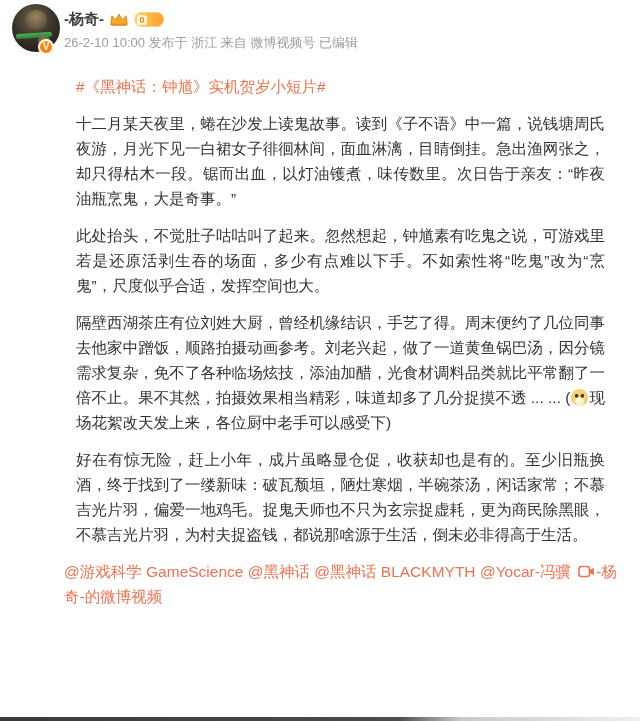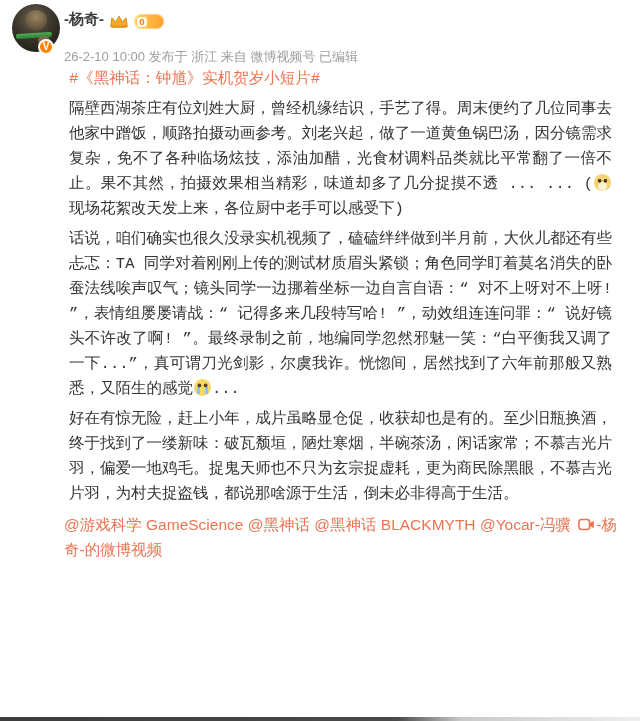--- a/index.html
+++ b/index.html
@@ -30,39 +30,39 @@
   }
   .avatar .hand {
     position:absolute; left:26px; top:32px; width:12px; height:9px; border-radius:50%;
     background:#8a7452; opacity:.85;
   }
   .v-badge {
     position:absolute; right:6px; bottom:-3px; width:16px; height:16px; border-radius:50%;
     background:#ff8200; border:2px solid #ffffff;
     color:#fff; font-size:10px; font-weight:bold; line-height:12px; text-align:center;
   }
-  .name-row { display:flex; align-items:flex-end; gap:5px; padding-top:4px; }
+  .name-row { display:flex; align-items:center; gap:5px; padding-top:4px; }
   .username { font-size:15px; font-weight:bold; color:#3d3d3d; cursor:pointer; }
   .crown { width:20px; height:15px; display:inline-block; }
   .vip-pill {
     position:relative; width:30px; height:15px; border-radius:8px;
     background:linear-gradient(90deg,#ffd564,#ff9d28);
     box-shadow:inset 0 0 0 1px rgba(255,255,255,.35);
     display:flex; align-items:center;
   }
   .vip-pill .slot {
     width:10px; height:10px; margin-left:3px; border-radius:3px; background:#fff7e0;
     color:#f07f1a; font-size:9px; font-weight:bold; line-height:10px; text-align:center;
   }
-  .meta { margin-top:19px; font-size:13px; color:#9e9e9e; }
+  .meta { margin-top:5px; font-size:13px; color:#9e9e9e; }
 
   
   .content { padding:2px 23px 0 64px; }
   .post-text { font-size:15.5px; line-height:25px; color:#333; text-align:justify; }
-  .post-text p { margin:5px;font-family:Liberation Mono, monospace; }
+  .post-text p { margin:12px; }
   .hashtag { color:#eb7350; cursor:pointer; text-decoration:none; }
   .mentions { font-size:15.5px; line-height:25px; margin-top:1px; }
   .mention { color:#eb7350; cursor:pointer; text-decoration:none; }
   .video-icon { vertical-align:-1px; margin:0 1px 0 3px; }
 
   
   .emoji {
     display:inline-block; width:17px; height:17px; border-radius:50%;
     vertical-align:-3px; margin:0 1px;
   }
@@ -119,22 +119,23 @@
         <span class="slot">0</span>
       </span>
     </div>
     <div class="meta">26-2-10 10:00 发布于 浙江 来自 微博视频号 已编辑</div>
   </div>
 
   <div class="content">
     <div class="post-text">
       <p><a class="hashtag">#《黑神话：钟馗》实机贺岁小短片#</a></p>
       <div id="post-body">
+          <p>十二月某天夜里，蜷在沙发上读鬼故事。读到《子不语》中一篇，说钱塘周氏夜游，月光下见一白裙女子徘徊林间，面血淋漓，目睛倒挂。急出渔网张之，却只得枯木一段。锯而出血，以灯油镬煮，味传数里。次日告于亲友：“昨夜油瓶烹鬼，大是奇事。”</p>
+          <p>此处抬头，不觉肚子咕咕叫了起来。忽然想起，钟馗素有吃鬼之说，可游戏里若是还原活剥生吞的场面，多少有点难以下手。不如索性将“吃鬼”改为“烹鬼”，尺度似乎合适，发挥空间也大。</p>
           <p>隔壁西湖茶庄有位刘姓大厨，曾经机缘结识，手艺了得。周末便约了几位同事去他家中蹭饭，顺路拍摄动画参考。刘老兴起，做了一道黄鱼锅巴汤，因分镜需求复杂，免不了各种临场炫技，添油加醋，光食材调料品类就比平常翻了一倍不止。果不其然，拍摄效果相当精彩，味道却多了几分捉摸不透 ... ... (<span class="emoji doge-emoji"></span>现场花絮改天发上来，各位厨中老手可以感受下)</p>
-          <p>话说，咱们确实也很久没录实机视频了，磕磕绊绊做到半月前，大伙儿都还有些忐忑：TA 同学对着刚刚上传的测试材质眉头紧锁；角色同学盯着莫名消失的卧蚕法线唉声叹气；镜头同学一边挪着坐标一边自言自语：“ 对不上呀对不上呀! ”，表情组屡屡请战：“ 记得多来几段特写哈! ”，动效组连连问罪：“ 说好镜头不许改了啊! ”。最终录制之前，地编同学忽然邪魅一笑：“白平衡我又调了一下...”，真可谓刀光剑影，尔虞我诈。恍惚间，居然找到了六年前那般又熟悉，又陌生的感觉<span class="emoji sob-emoji"></span>...</p>
           <p>好在有惊无险，赶上小年，成片虽略显仓促，收获却也是有的。至少旧瓶换酒，终于找到了一缕新味：破瓦颓垣，陋灶寒烟，半碗茶汤，闲话家常；不慕吉光片羽，偏爱一地鸡毛。捉鬼天师也不只为玄宗捉虚耗，更为商民除黑眼，不慕吉光片羽，为村夫捉盗钱，都说那啥源于生活，倒未必非得高于生活。</p>
         </div>
     </div>
 
     <div class="mentions" id="mentions-line"><a class="mention">@游戏科学 GameScience</a> <a class="mention">@黑神话</a> <a class="mention">@黑神话 BLACKMYTH</a> <a class="mention">@Yocar-冯骥</a> <svg class="video-icon" width="17" height="13" viewBox="0 0 17 13">
           <rect x="1" y="1.5" width="10.5" height="10" rx="2.5" fill="none" stroke="#eb7350" stroke-width="1.6"></rect>
           <path d="M11.5 5.2 L15.8 2.8 L15.8 10.2 L11.5 7.8 Z" fill="#eb7350"></path>
         </svg><a class="mention">-杨奇-的微博视频</a></div>
   </div>
 

